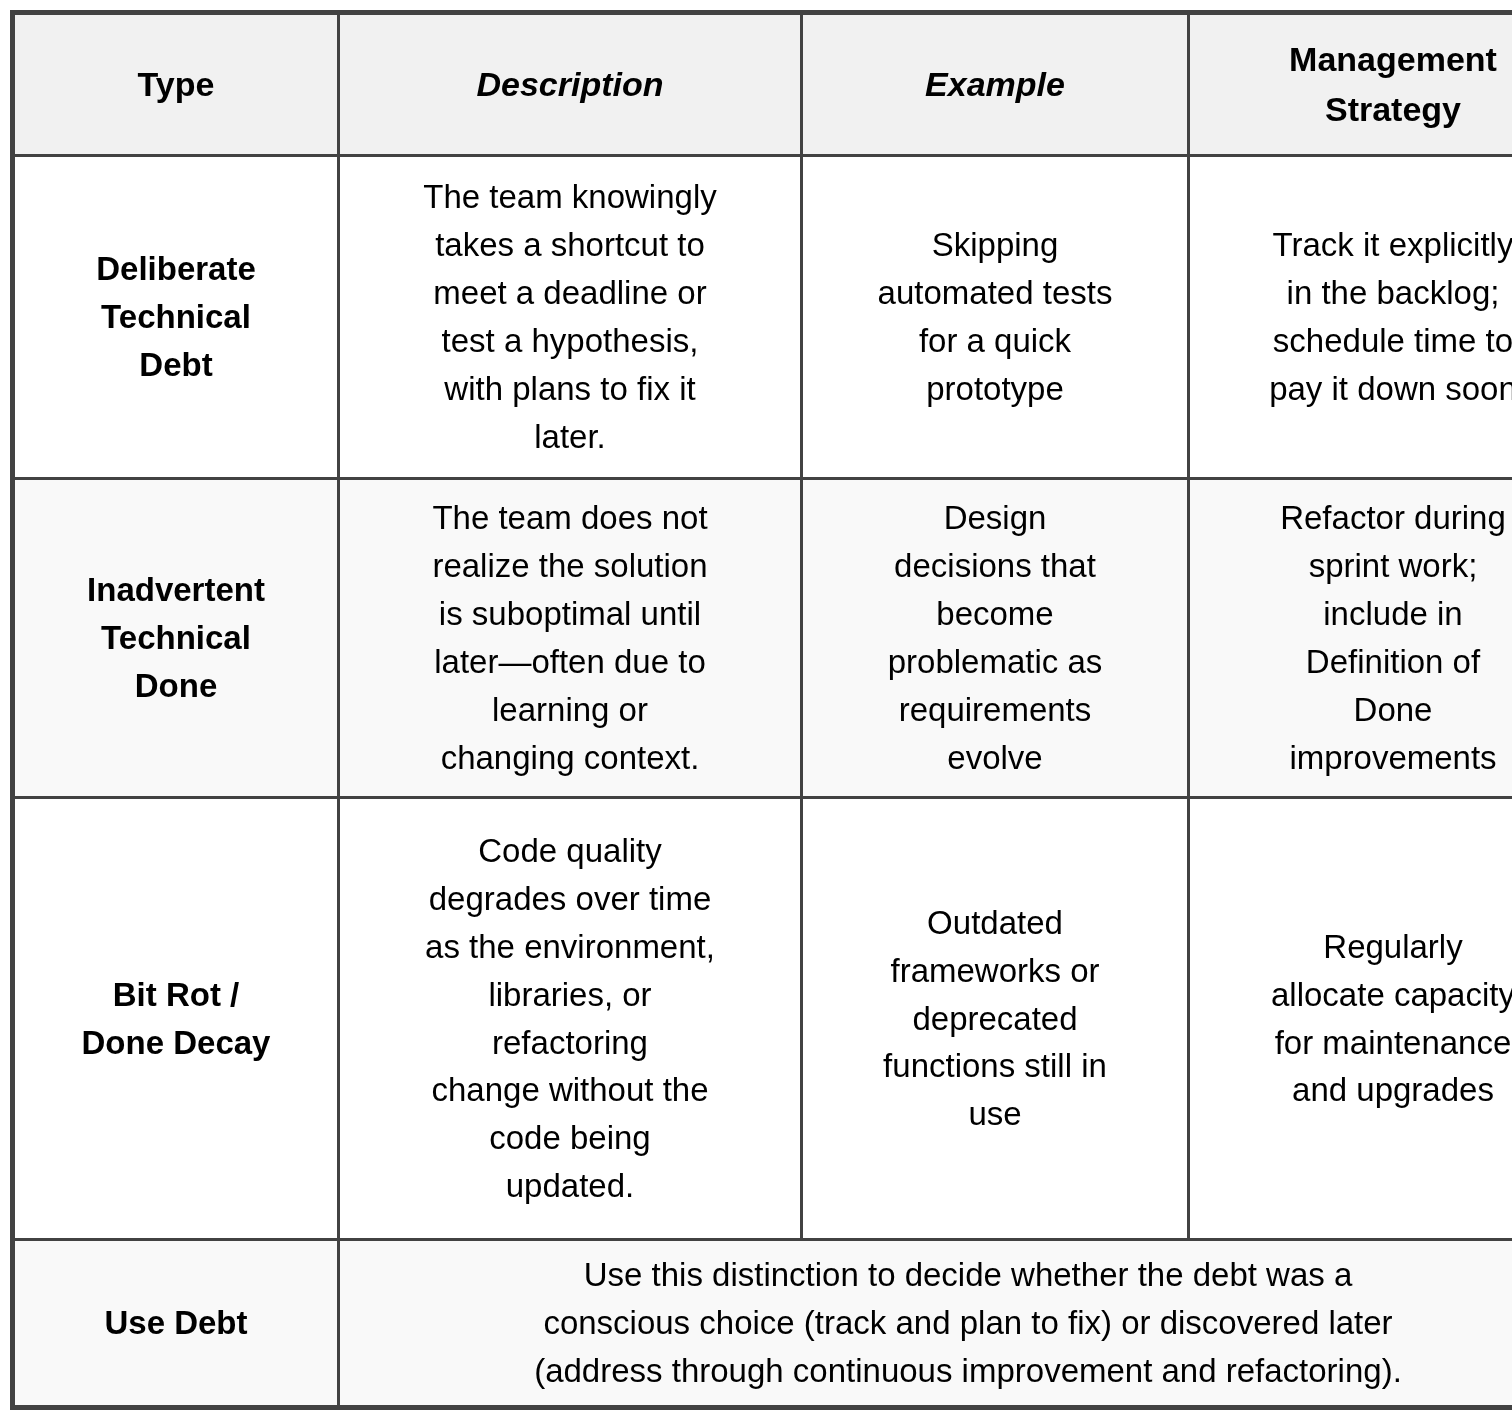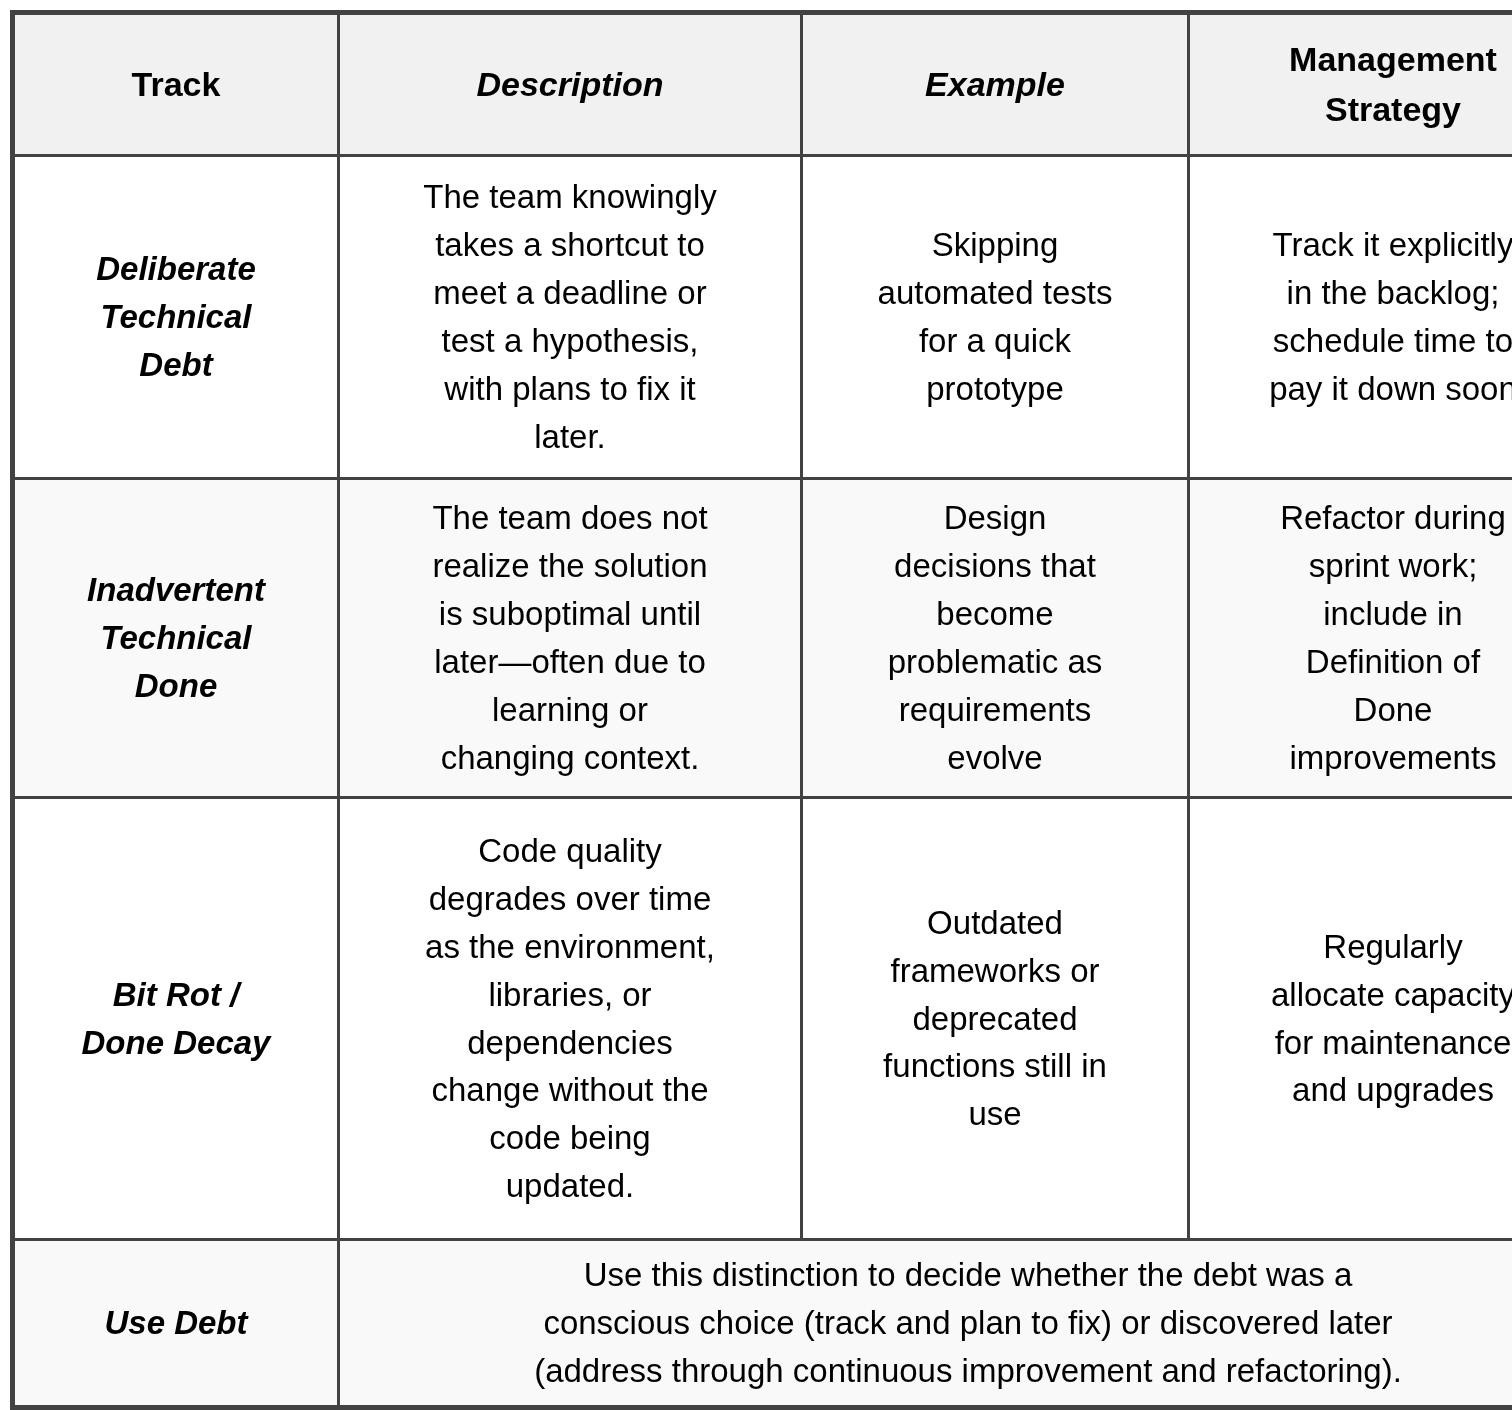--- a/index.html
+++ b/index.html
@@ -42,34 +42,33 @@
     background: #f1f1f1;
     font-weight: bold;
     font-size: 34px;
     height: 119px;
   }
   tr.body-row-odd td  { background: #ffffff; }
   tr.body-row-even td { background: #f9f9f9; }
 
   td.type-cell {
     font-weight: bold;
-    font-style: italic;
   }
   tr.row-deliberate td  { height: 300px; }
   tr.row-inadvertent td { height: 296px; }
   tr.row-bitrot td      { height: 419px; }
   tr.row-usewhen td     { height: 140px; }
 </style>
 </head>
 <body>
 
 <table class="debt-table">
   <thead>
     <tr class="header-row">
-      <th class="col-type">Track</th>
+      <th class="col-type">Type</th>
       <th class="col-desc">Description</th>
       <th class="col-example">Example</th>
       <th class="col-strategy">Management
 Strategy</th>
     </tr>
   </thead>
   <tbody>
     <tr class="body-row-odd row-deliberate">
       <td class="type-cell">Deliberate
 Technical
@@ -112,21 +111,21 @@
 Done
 improvements</td>
     </tr>
     <tr class="body-row-odd row-bitrot">
       <td class="type-cell">Bit Rot /
 Done Decay</td>
       <td>Code quality
 degrades over time
 as the environment,
 libraries, or
-dependencies
+refactoring
 change without the
 code being
 updated.</td>
       <td>Outdated
 frameworks or
 deprecated
 functions still in
 use</td>
       <td>Regularly
 allocate capacity

